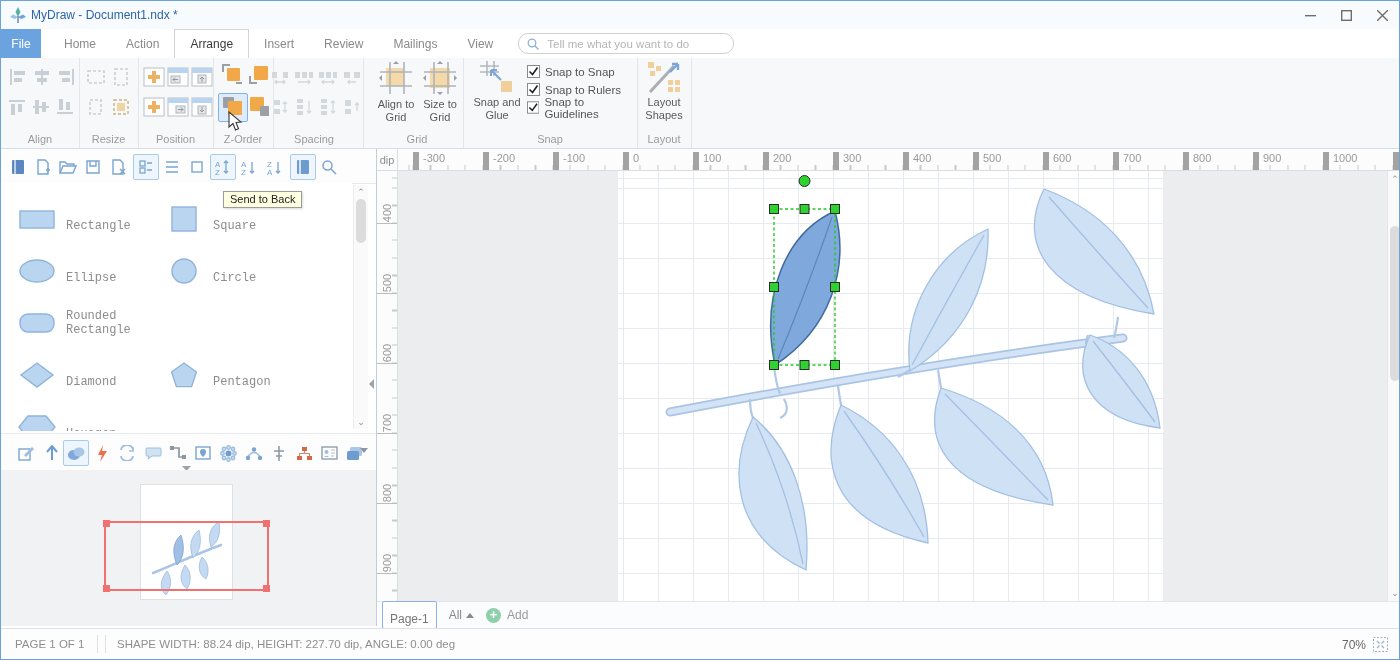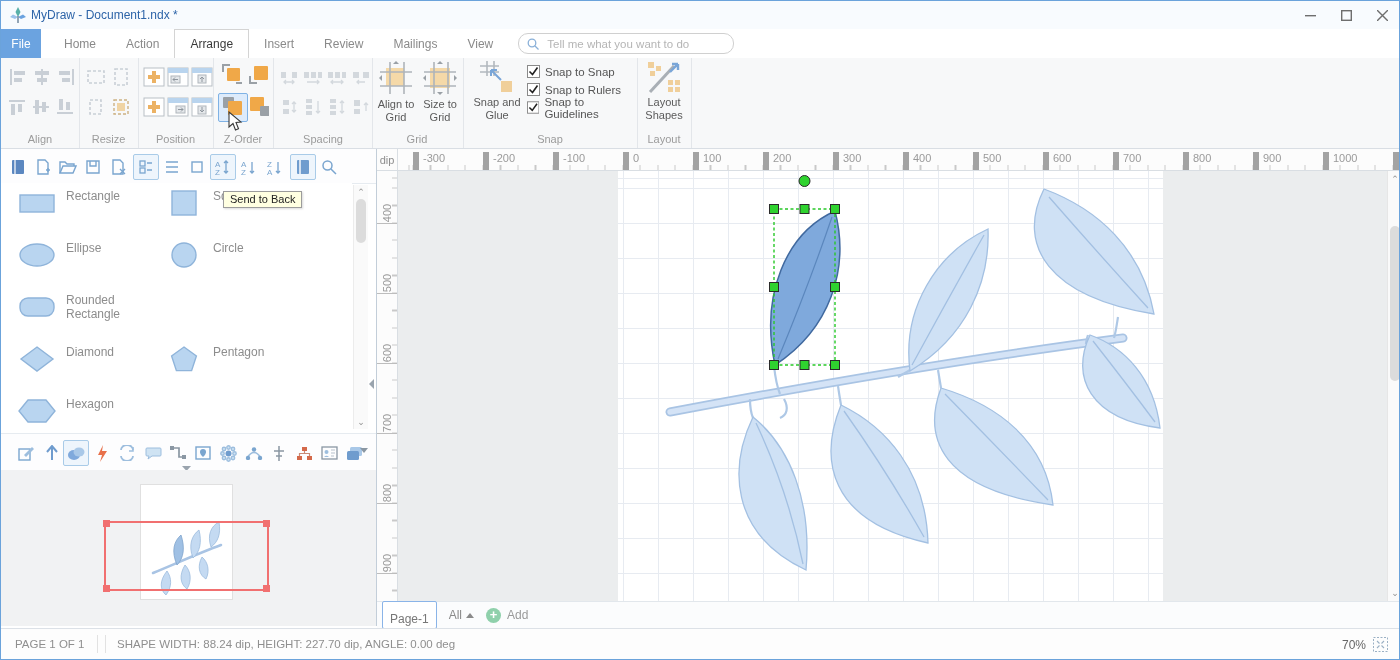--- a/index.html
+++ b/index.html
@@ -31,21 +31,21 @@
   .cbrow .cblabel{font-size:11.5px;color:#555;}
   .hl-box{position:absolute;width:28px;height:27px;border:1px solid #7fb2e5;background:#ddebfb;border-radius:2px;}
   .tooltip{position:absolute;left:222px;top:133px;background:#ffffe1;border:1px solid #9c9c9c;
     font-size:11px;color:#222;padding:1px 6px 2px;white-space:nowrap;z-index:60;box-shadow:1px 1px 2px rgba(0,0,0,.15);}
   
   .leftpanel{position:absolute;left:0;top:148px;width:376px;bottom:33px;background:#fff;border-right:1px solid #c3ced9;box-sizing:border-box;}
   .ltoolbar{position:absolute;left:0;top:0;right:0;height:34px;border-bottom:1px solid #e6ebf0;background:#fdfdfe;}
   .tbic{position:absolute;top:5px;width:24px;height:24px;display:flex;align-items:center;justify-content:center;border:1px solid transparent;border-radius:2px;}
   .tbic.boxed{border-color:#a9cbe8;background:#eef5fc;}
   .shapelist{position:absolute;left:0;top:34px;right:24px;height:248px;overflow:hidden;background:#fff;}
-  .shapeitem{position:absolute;display:flex;align-items:flex-start;gap:9px;height:44px;}
+  .shapeitem{position:absolute;display:flex;align-items:flex-end;gap:9px;height:44px;font-family:Liberation Mono, monospace;}
   .shapeitem .slabel{font-size:12px;color:#8d8d8d;line-height:14px;width:86px;}
   .vscroll{position:absolute;width:14px;background:#fafafa;border-left:1px solid #ececec;}
   .sthumb{position:absolute;left:2px;width:10px;background:#dcdcdc;border-radius:5px;}
   .chev{font-size:9px;color:#909090;position:absolute;left:0;width:14px;text-align:center;}
   .ltoolbar2{position:absolute;left:0;top:284px;right:0;height:36px;border-top:1px solid #e6ebf0;border-bottom:1px solid #e6ebf0;background:#fdfdfe;}
   .panarea{position:absolute;left:0;top:321px;right:0;bottom:0;background:#f1f2f3;}
   .minipage{position:absolute;left:140px;top:15px;width:91px;height:114px;background:#fff;box-shadow:0 0 0 1px #e0e0e0;}
   .redrect{position:absolute;left:103px;top:51px;width:165px;height:70px;border:2px solid #f17070;box-sizing:border-box;}
   .redcorner{position:absolute;width:7px;height:7px;background:#f17070;}
   
@@ -278,21 +278,21 @@
         </div>
       <div class="ric" style="left:34px;top:37px">
           <svg width="26" height="24">
             <rect x="3" y="3" width="14" height="14" fill="#f0a848" rx="1"></rect>
             <rect x="13" y="12" width="10" height="10" fill="#9aa0a6" rx="1"></rect>
           </svg>
         </div>
       <div class="glabel">Z-Order</div>
     </div>
 
-    <div class="rgroup" style="left:273px;width:98px">
+    <div class="rgroup" style="left:264px;width:98px">
       <div class="ric" style="left:4px;top:8px">
           <svg width="20" height="18">
             <rect x="2" y="4" width="5" height="6" fill="#d3d8dd"></rect>
             <rect x="13" y="4" width="5" height="6" fill="#d3d8dd"></rect>
             <path d="M5,14 L15,14 M7,12 L5,14 L7,16 M13,12 L15,14 L13,16" stroke="#d3d8dd" fill="none" stroke-width="1.3"></path>
           </svg>
         </div>
       <div class="ric" style="left:28px;top:8px">
           <svg width="20" height="18">
             <rect x="1" y="4" width="5" height="6" fill="#d3d8dd"></rect>

